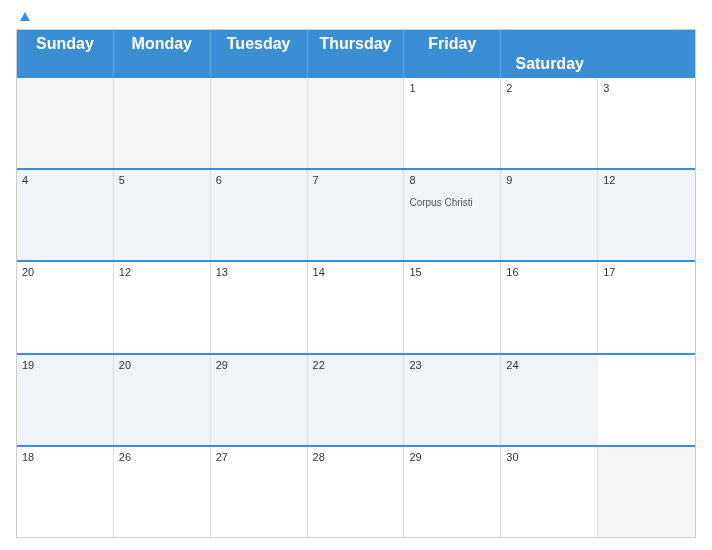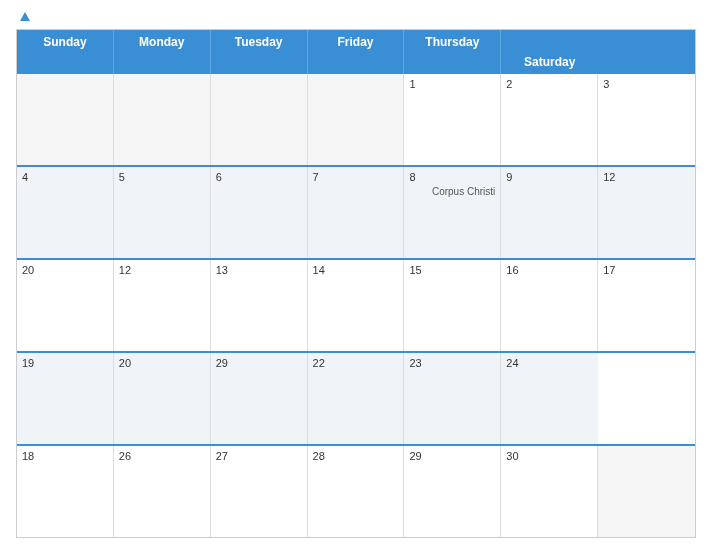--- a/index.html
+++ b/index.html
@@ -74,21 +74,21 @@
       border: 1px solid #ccc;
     }
     .cal-header-row {
       display: grid;
       grid-template-columns: repeat(7, 1fr);
       background: #3a8fd4;
     }
     .cal-header-cell {
       text-align: center;
       color: #fff;
-      font-size: 12px;
+      font-size: 16px;
       font-weight: bold;
       padding: 5px 2px;
       border-right: 1px solid #5aaae0;
     }
     .cal-header-cell:last-child { border-right: none; margin-top: 20px; }
     .cal-body {
       flex: 1;
       display: flex;
       flex-direction: column;
     }
@@ -112,23 +112,22 @@
     .cal-day:last-child { border-right: none; }
     .cal-day.empty { background: #f5f5f5; }
     .cal-day-num {
       font-size: 11px;
       color: #333;
       font-weight: normal;
     }
     .cal-day-event {
       font-size: 10px;
       color: #555;
-      margin-top: 2px;
+      margin-top: 10px;
       line-height: 1.3;
-      text-align: right;
     }
     
     .cal-week.shaded .cal-day {
       background: #f0f4f8;
     }
   </style>
 </head>
 <body>
 
 <div class="page">
@@ -143,22 +142,22 @@
     </div>
     <div class="title"></div>
     <div class="country"></div>
   </div>
 
   <div class="calendar">
     <div class="cal-header-row">
     <div class="cal-header-cell">Sunday</div>
         <div class="cal-header-cell">Monday</div>
         <div class="cal-header-cell">Tuesday</div>
+        <div class="cal-header-cell">Thursday</div>
         <div class="cal-header-cell">Friday</div>
-        <div class="cal-header-cell">Thursday</div>
         <div class="cal-header-cell">Saturday</div>
       </div>
     <div class="cal-body">
     <div class="cal-week">
           <div class="cal-day empty"></div>
           <div class="cal-day empty"></div>
           <div class="cal-day empty"></div>
           <div class="cal-day empty"></div>
           <div class="cal-day">
             <span class="cal-day-num">1</span>

